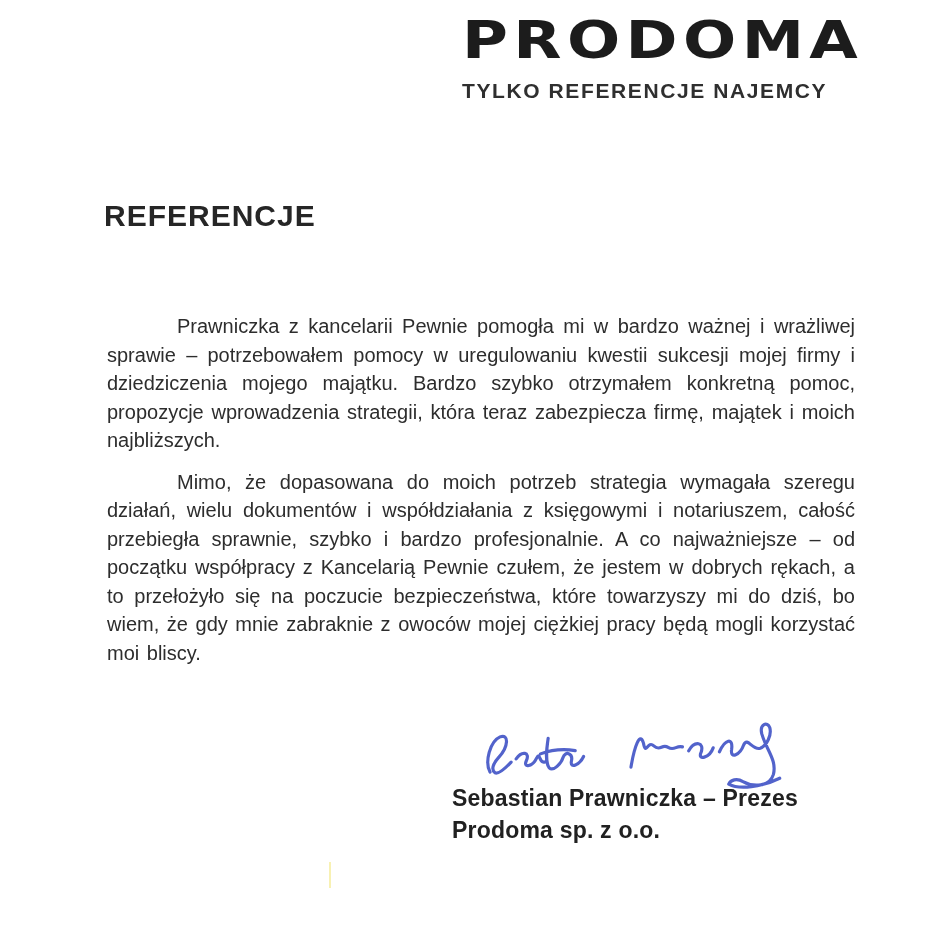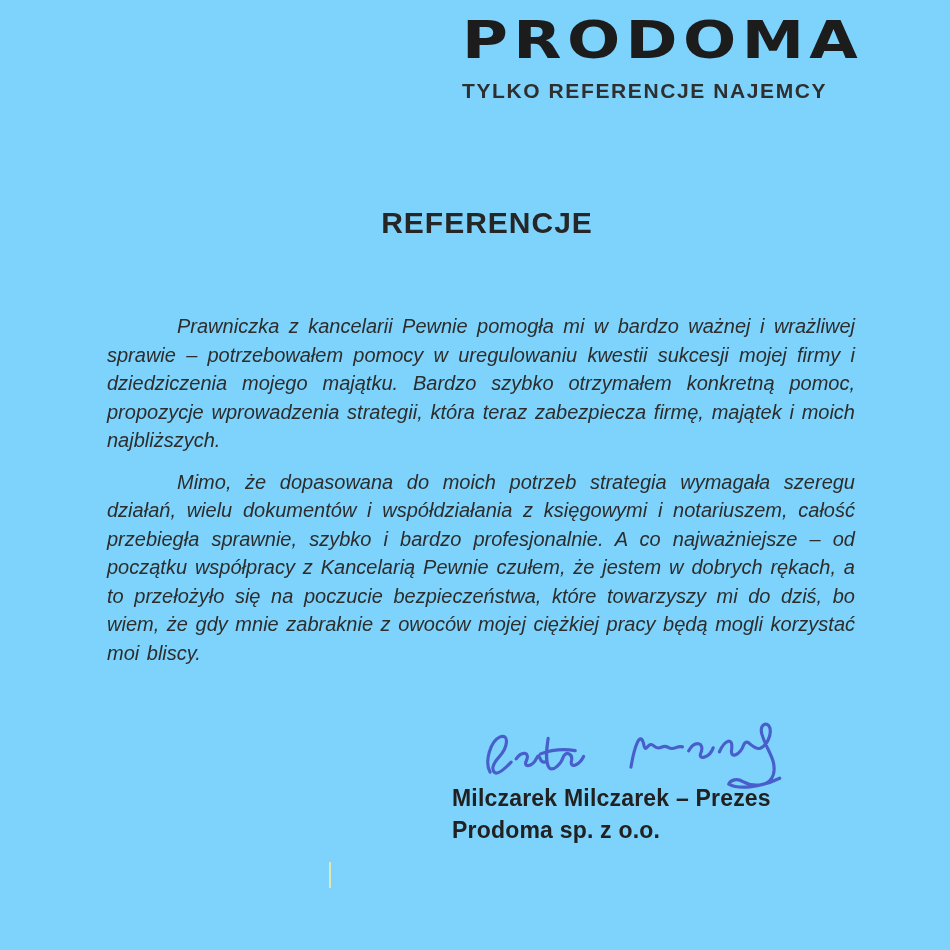--- a/index.html
+++ b/index.html
@@ -5,21 +5,21 @@
   html, body {
     margin: 0;
     padding: 0;
     background: #e8e8e8;
   }
   .page {
     position: relative;
     width: 950px;
     height: 950px;
     margin: 0 auto;
-    background: #7dd3fc;
+    background: #ffffff;
     font-family: "Liberation Sans", sans-serif;
     overflow: hidden;
   }
 
   
   .letterhead {
     position: absolute;
     left: 462px;
     top: 14px;
     width: 400px;
@@ -43,22 +43,22 @@
     color: #2f2f2f;
     white-space: nowrap;
   }
 
   
   .doc-title {
     position: absolute;
     left: 103px;
     top: 198px;
     width: 752px;
-    margin: 8px;
-    text-align: center;
+    margin: 1px;
+    text-align: left;
     font-size: 30px;
     font-weight: 700;
     letter-spacing: 1px;
     color: #262626;
   }
 
   
   .body-text {
     position: absolute;
     left: 107px;
@@ -66,21 +66,20 @@
     width: 748px;
     font-size: 20px;
     line-height: 28.5px;
     text-align: justify;
     color: #2d2d2d;
     word-spacing: 2px;
   }
   .body-text p {
     margin: 0;
     text-indent: 70px;
-    font-style: italic;
   }
   .body-text p + p {
     margin-top: 13px;
   }
 
   
   .signature-ink {
     position: absolute;
     left: 478px;
     top: 720px;
@@ -136,19 +135,19 @@
              M68,15 C66,26 64,38 68,44 C72,48 80,40 82,34 C84,28 92,30 90,38 C88,46 98,42 102,34
              M60,30 C72,26 84,26 94,28"></path>
 
     <path d="M148,46 C152,26 158,11 161,23 C163,36 165,20 171,26 C177,32 179,24 185,28 C191,32 193,26 199,28
              M205,32 C211,22 221,24 217,34 C213,42 225,40 229,30
              M235,34 C241,22 249,20 247,32 C245,42 255,38 259,28 C263,20 267,34 275,32 C281,30 287,20 285,12 C283,6 275,8 277,18 C281,34 291,44 287,58 C283,70 267,70 257,64 C251,60 245,62 243,66
              M243,66 C253,72 275,70 293,62"></path>
   </svg>
 
   <div class="sig-block">
-    <div>Milczarek Milczarek – Prezes</div>
+    <div>Sebastian Prawniczka – Prezes</div>
     <div>Prodoma sp. z o.o.</div>
   </div>
 
   <div class="scan-artifact"></div>
 
 </div>
 
 </body></html>

